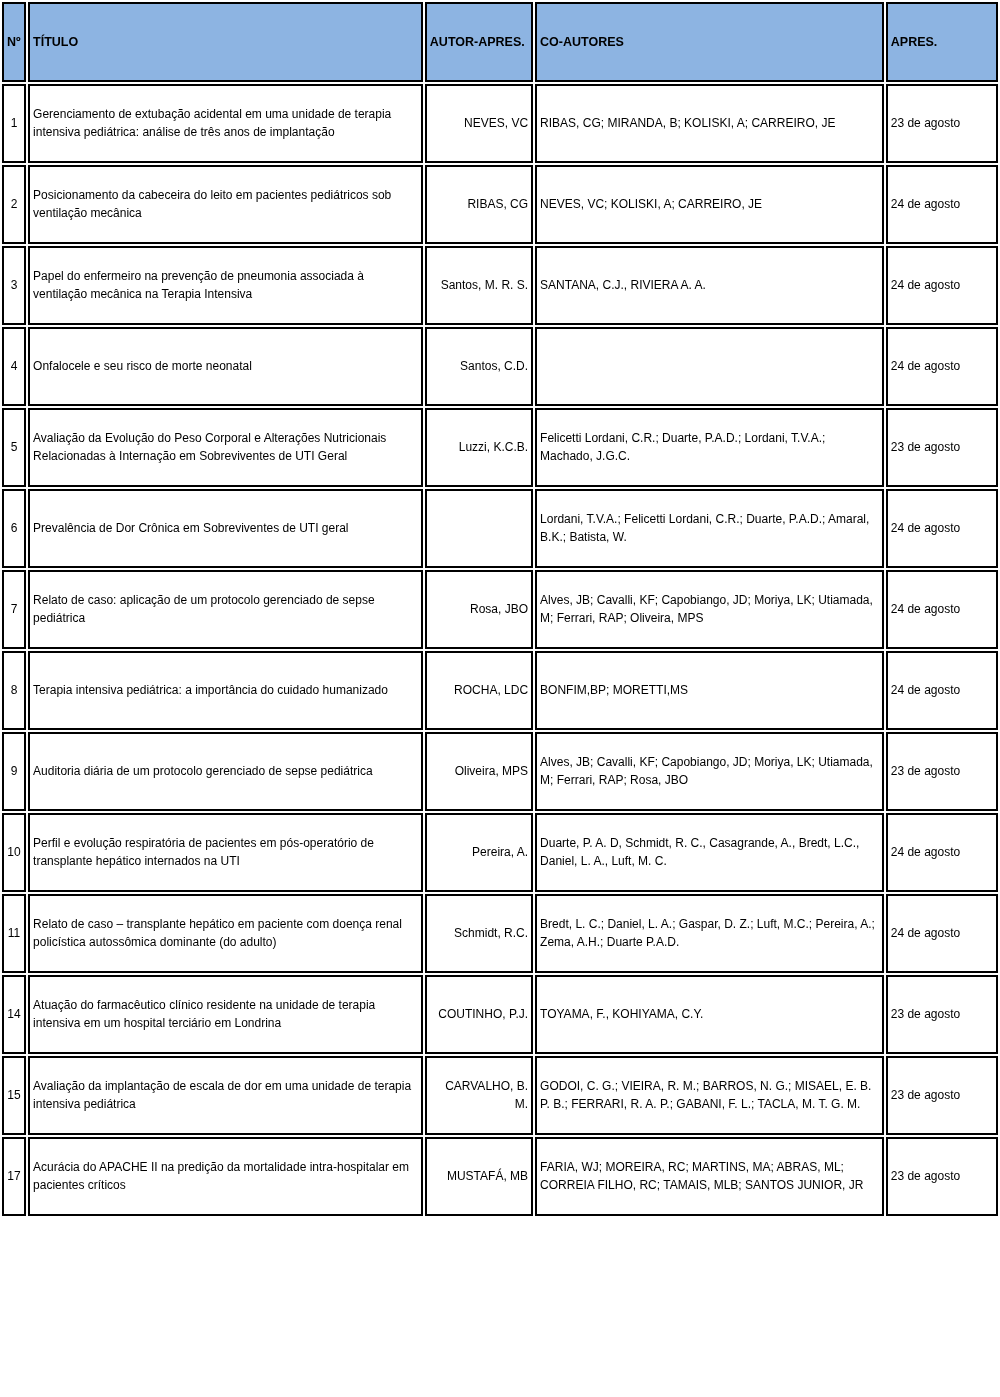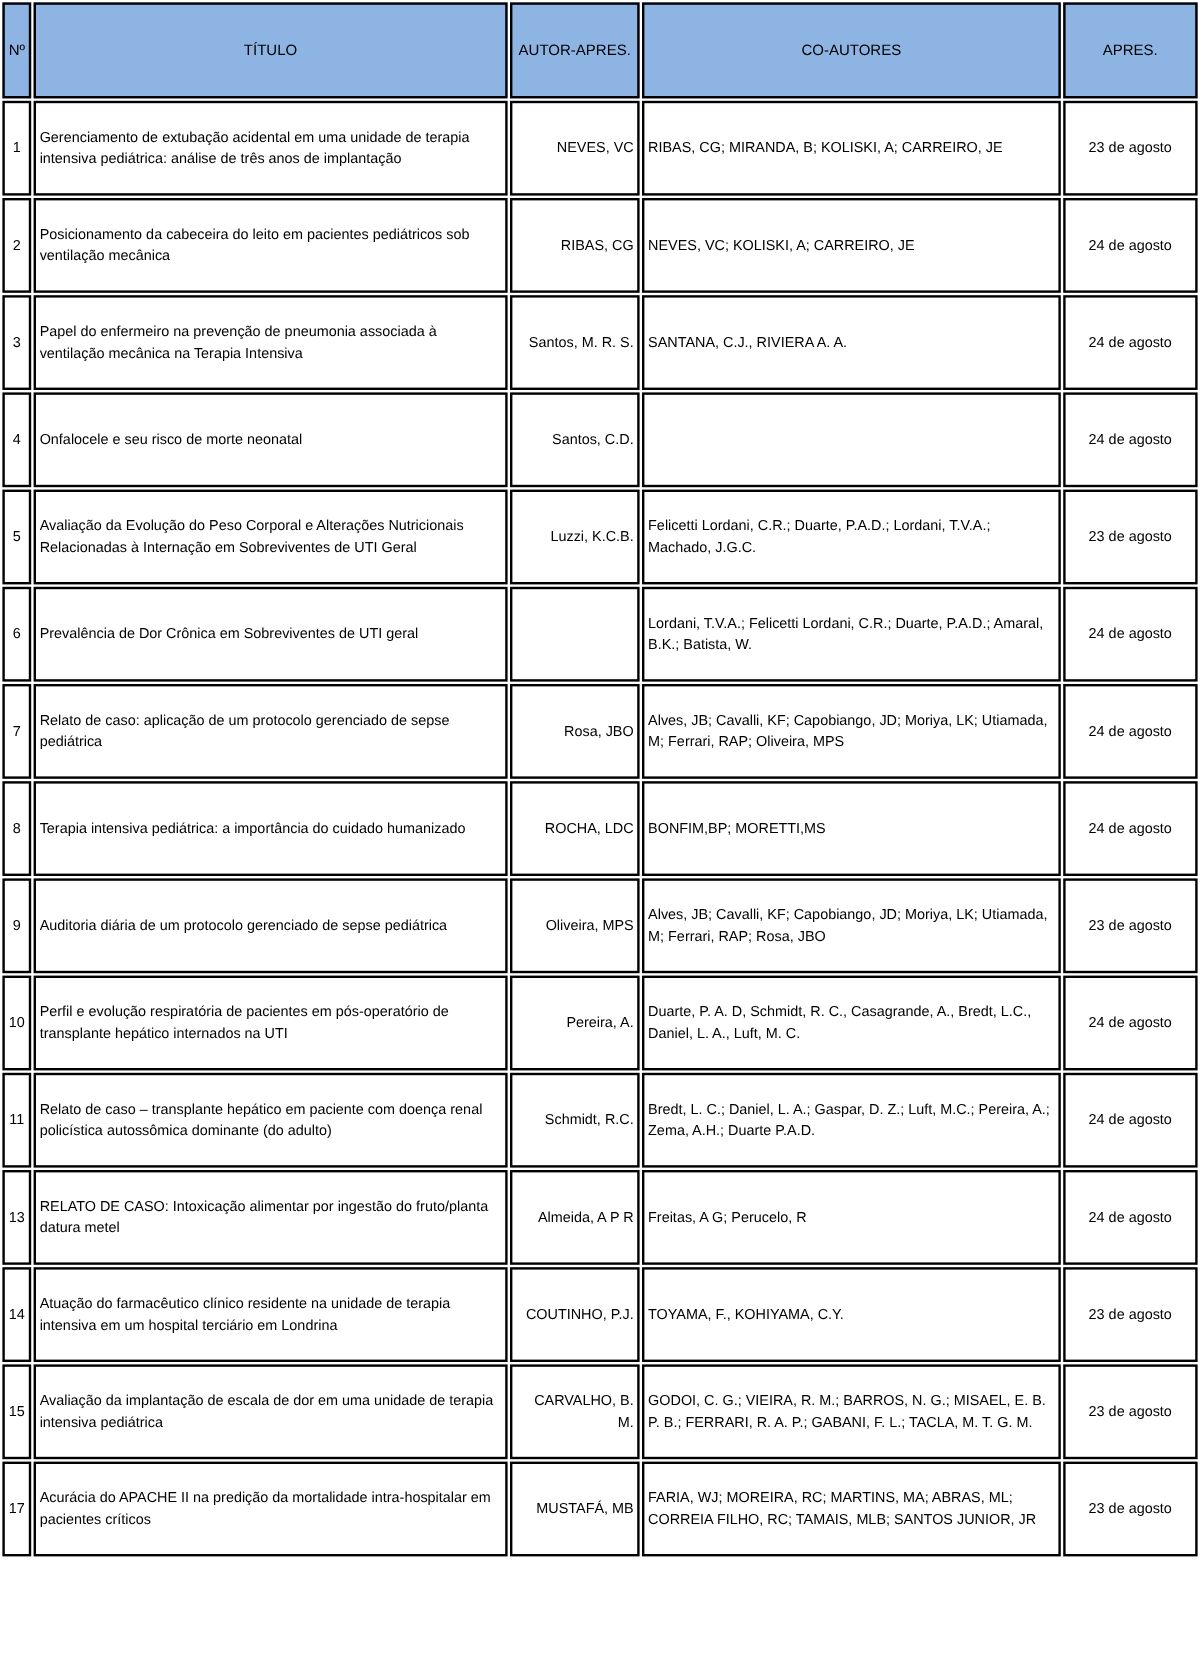--- a/index.html
+++ b/index.html
@@ -25,38 +25,38 @@
   col.c-apres    { width: 112px; }
 
   th, td {
     border: 2px solid #000000;
     vertical-align: middle;
     overflow: hidden;
     word-wrap: break-word;
   }
   thead th {
     background: #8DB4E2;
-    font-weight: normal;
+    font-weight: bold;
     font-size: 12.5px;
     height: 72px;
-    text-align: center;
+    text-align: left;
     padding: 2px 3px;
   }
   tbody td {
     background: #ffffff;
     font-size: 12px;
     line-height: 1.42;
     height: 71px;
     padding: 2px 3px;
   }
   td.cell-num    { text-align: center; padding: 2px 1px; }
   td.cell-titulo { text-align: left; }
   td.cell-autor  { text-align: right; }
   td.cell-coaut  { text-align: left; }
-  td.cell-apres  { text-align: center; }
+  td.cell-apres  { }
 </style>
 </head>
 <body>
 
 <table class="presentations">
   <colgroup>
     <col class="c-num">
     <col class="c-titulo">
     <col class="c-autor">
     <col class="c-coaut">
@@ -143,27 +143,20 @@
         <td class="cell-apres">24 de agosto</td>
       </tr>
       <tr>
         <td class="cell-num">11</td>
         <td class="cell-titulo">Relato de caso – transplante hepático em paciente com doença renal policística autossômica dominante (do adulto)</td>
         <td class="cell-autor">Schmidt, R.C.</td>
         <td class="cell-coaut">Bredt, L. C.; Daniel, L. A.; Gaspar, D. Z.; Luft, M.C.; Pereira, A.; Zema, A.H.; Duarte P.A.D.</td>
         <td class="cell-apres">24 de agosto</td>
       </tr>
       <tr>
-        <td class="cell-num">13</td>
-        <td class="cell-titulo">RELATO DE CASO: Intoxicação alimentar por ingestão do fruto/planta datura metel</td>
-        <td class="cell-autor">Almeida, A P R</td>
-        <td class="cell-coaut">Freitas, A G; Perucelo, R</td>
-        <td class="cell-apres">24 de agosto</td>
-      </tr>
-      <tr>
         <td class="cell-num">14</td>
         <td class="cell-titulo">Atuação do farmacêutico clínico residente na unidade de terapia intensiva em um hospital terciário em Londrina</td>
         <td class="cell-autor">COUTINHO, P.J.</td>
         <td class="cell-coaut">TOYAMA, F., KOHIYAMA, C.Y.</td>
         <td class="cell-apres">23 de agosto</td>
       </tr>
       <tr>
         <td class="cell-num">15</td>
         <td class="cell-titulo">Avaliação da implantação de escala de dor em uma unidade de terapia intensiva pediátrica</td>
         <td class="cell-autor">CARVALHO, B. M.</td>

